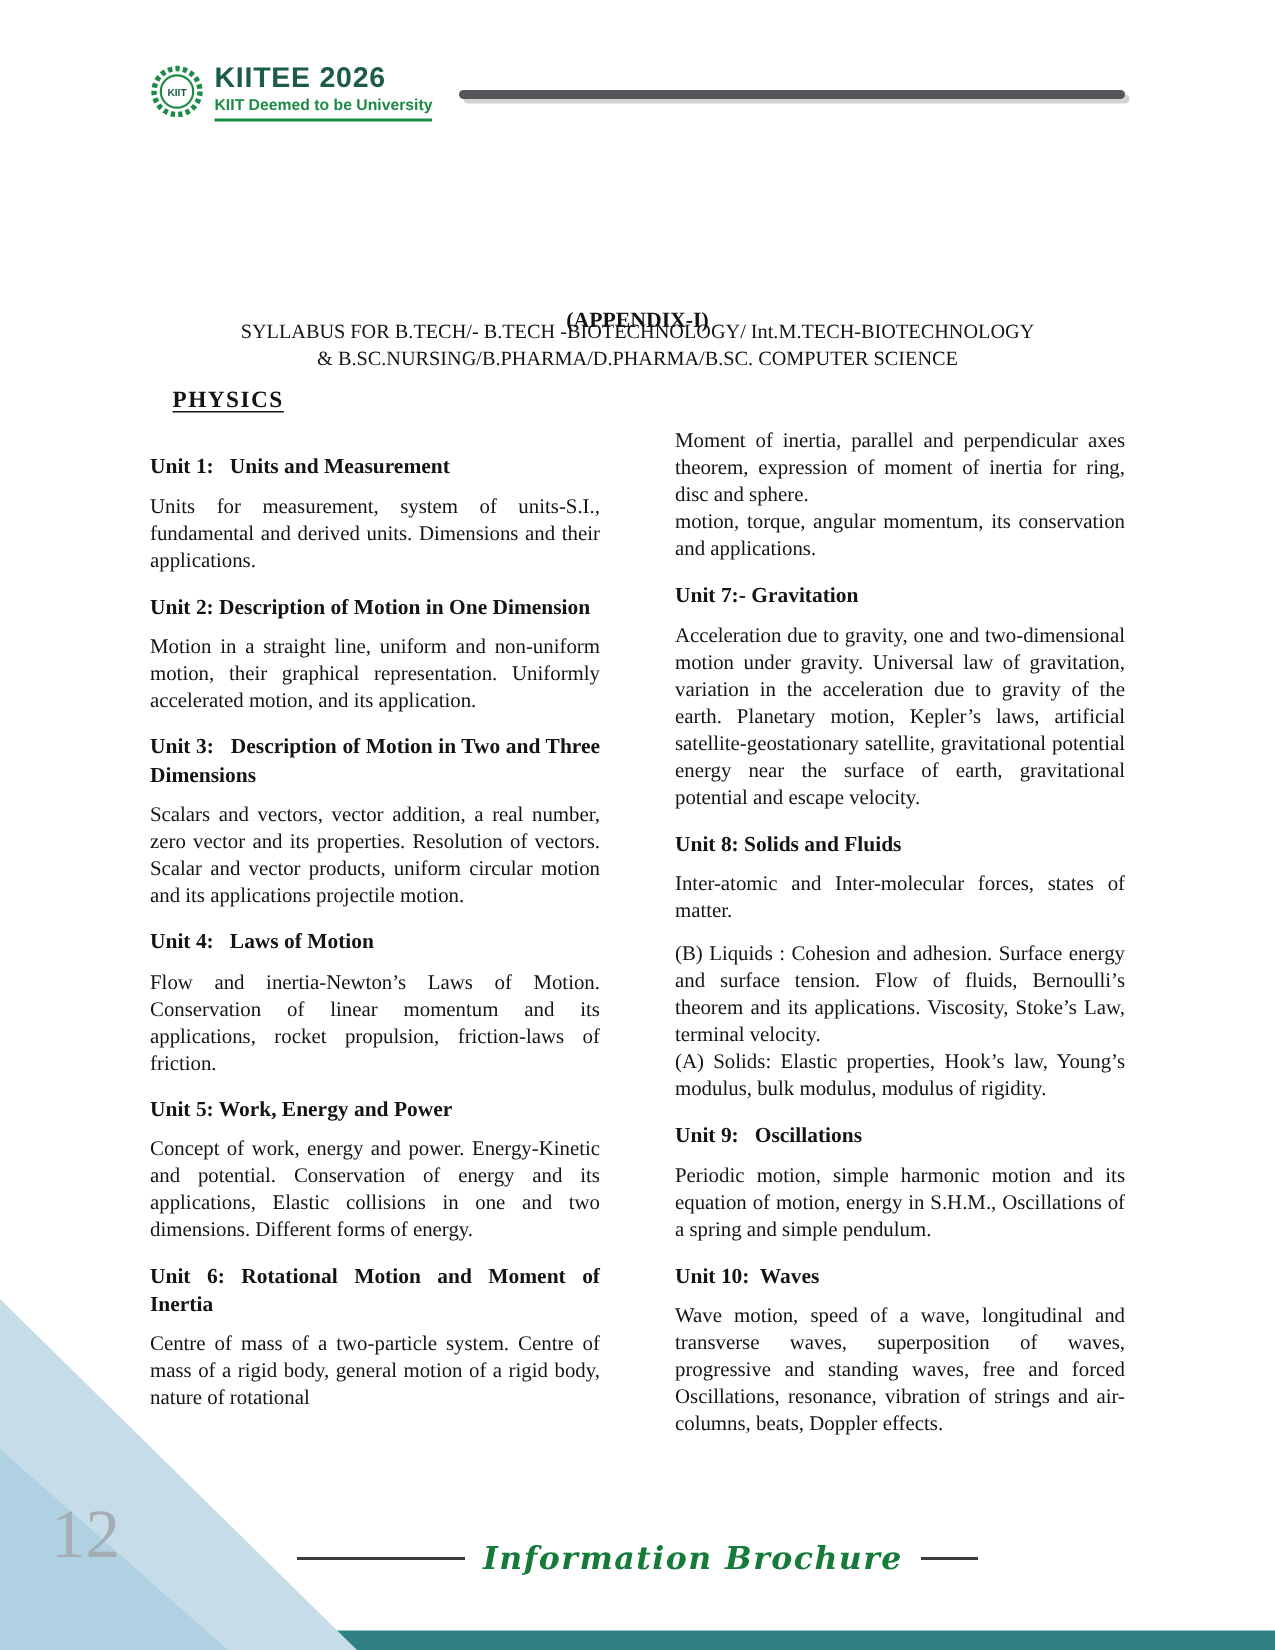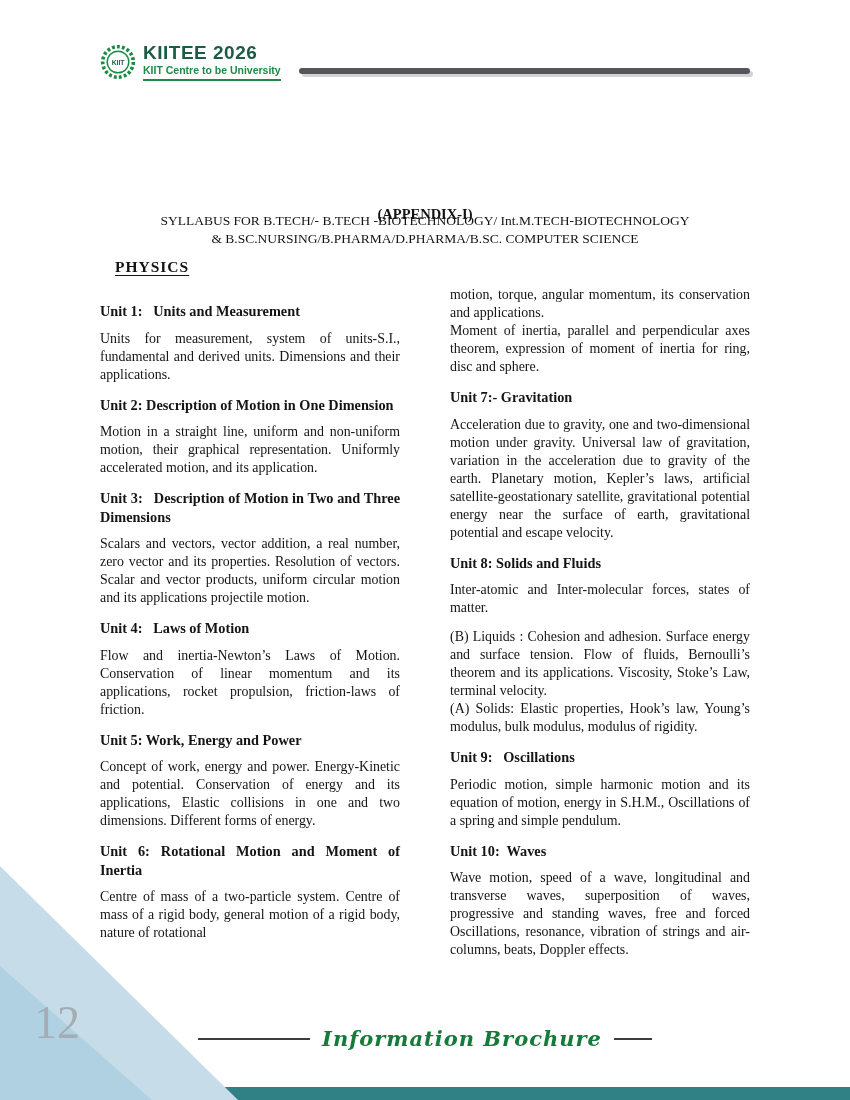--- a/index.html
+++ b/index.html
@@ -32,21 +32,21 @@
     position: absolute; left: 0; top: 966px;
     width: 152px; height: 134px;
     background: #b0d1e1;
     clip-path: polygon(0 0, 100% 100%, 0 100%);
     z-index: 2;
   }
 
   
   .header {
     position: absolute; top: 42px; left: 100px; right: 100px;
-    display: flex; align-items: center; z-index: 3;
+    display: flex; align-items: flex-start; z-index: 3;
     font-family: "Liberation Sans", sans-serif;
   }
   .logo-icon { width: 36px; height: 38px; flex: 0 0 auto; margin-right: 7px; }
   .logo-text { display: flex; flex-direction: column; }
   .logo-title {
     font-size: 19px; font-weight: bold; color: #1c5c46; letter-spacing: 0.5px;
     line-height: 22px;
   }
   .logo-subtitle {
     font-size: 10.5px; font-weight: bold; color: #1d8a45;
@@ -124,21 +124,21 @@
   <header class="header">
     <span class="logo-icon">
       <svg viewBox="0 0 40 42" width="36" height="38" aria-hidden="true">
         <circle cx="20" cy="21" r="17" fill="none" stroke="#1d8a45" stroke-width="4" stroke-dasharray="3.2 2.4"></circle>
         <circle cx="20" cy="21" r="12" fill="none" stroke="#1d8a45" stroke-width="1.6"></circle>
         <text x="20" y="24" text-anchor="middle" font-size="7.5" font-weight="bold" fill="#1c5c46" font-family="Liberation Sans, sans-serif">KIIT</text>
       </svg>
     </span>
     <div class="logo-text">
       <div class="logo-title">KIITEE 2026</div>
-      <div class="logo-subtitle">KIIT Centre to be University</div>
+      <div class="logo-subtitle">KIIT Deemed to be University</div>
     </div>
     <div class="header-rule"></div>
   </header>
 
   <div class="appendix-title">(APPENDIX-I)</div>
 
   <div class="syllabus-title">
     <div>SYLLABUS FOR B.TECH/- B.TECH -BIOTECHNOLOGY/ Int.M.TECH-BIOTECHNOLOGY</div>
     <div>&amp; B.SC.NURSING/B.PHARMA/D.PHARMA/B.SC. COMPUTER SCIENCE</div>
   </div>
@@ -167,22 +167,22 @@
           <div class="unit-heading">Unit 5: Work, Energy and Power</div>
           <p class="para">Concept of work, energy and power. Energy-Kinetic and potential. Conservation of energy and its applications, Elastic collisions in one and two dimensions. Different forms of energy.</p>
         </div>
         <div class="unit-block">
           <div class="unit-heading">Unit 6: Rotational Motion and Moment of Inertia</div>
           <p class="para">Centre of mass of a two-particle system. Centre of mass of a rigid body, general motion of a rigid body, nature of rotational</p>
         </div>
       </div>
     <div class="col col-right" id="right-col">
         <div class="unit-block">
+          <p class="para">Moment of inertia, parallel and perpendicular axes theorem, expression of moment of inertia for ring, disc and sphere.</p>
           <p class="para">motion, torque, angular momentum, its conservation and applications.</p>
-          <p class="para">Moment of inertia, parallel and perpendicular axes theorem, expression of moment of inertia for ring, disc and sphere.</p>
         </div>
         <div class="unit-block">
           <div class="unit-heading">Unit 7:- Gravitation</div>
           <p class="para">Acceleration due to gravity, one and two-dimensional motion under gravity. Universal law of gravitation, variation in the acceleration due to gravity of the earth. Planetary motion, Kepler’s laws, artificial satellite-geostationary satellite, gravitational potential energy near the surface of earth,  gravitational potential and escape velocity.</p>
         </div>
         <div class="unit-block">
           <div class="unit-heading">Unit 8: Solids and Fluids</div>
           <p class="para">Inter-atomic and Inter-molecular forces, states of matter.</p>
           <p class="para spacer"></p>
           <p class="para">(B) Liquids : Cohesion and adhesion. Surface energy and surface tension. Flow of fluids, Bernoulli’s theorem and its applications. Viscosity, Stoke’s Law, terminal velocity.</p>

